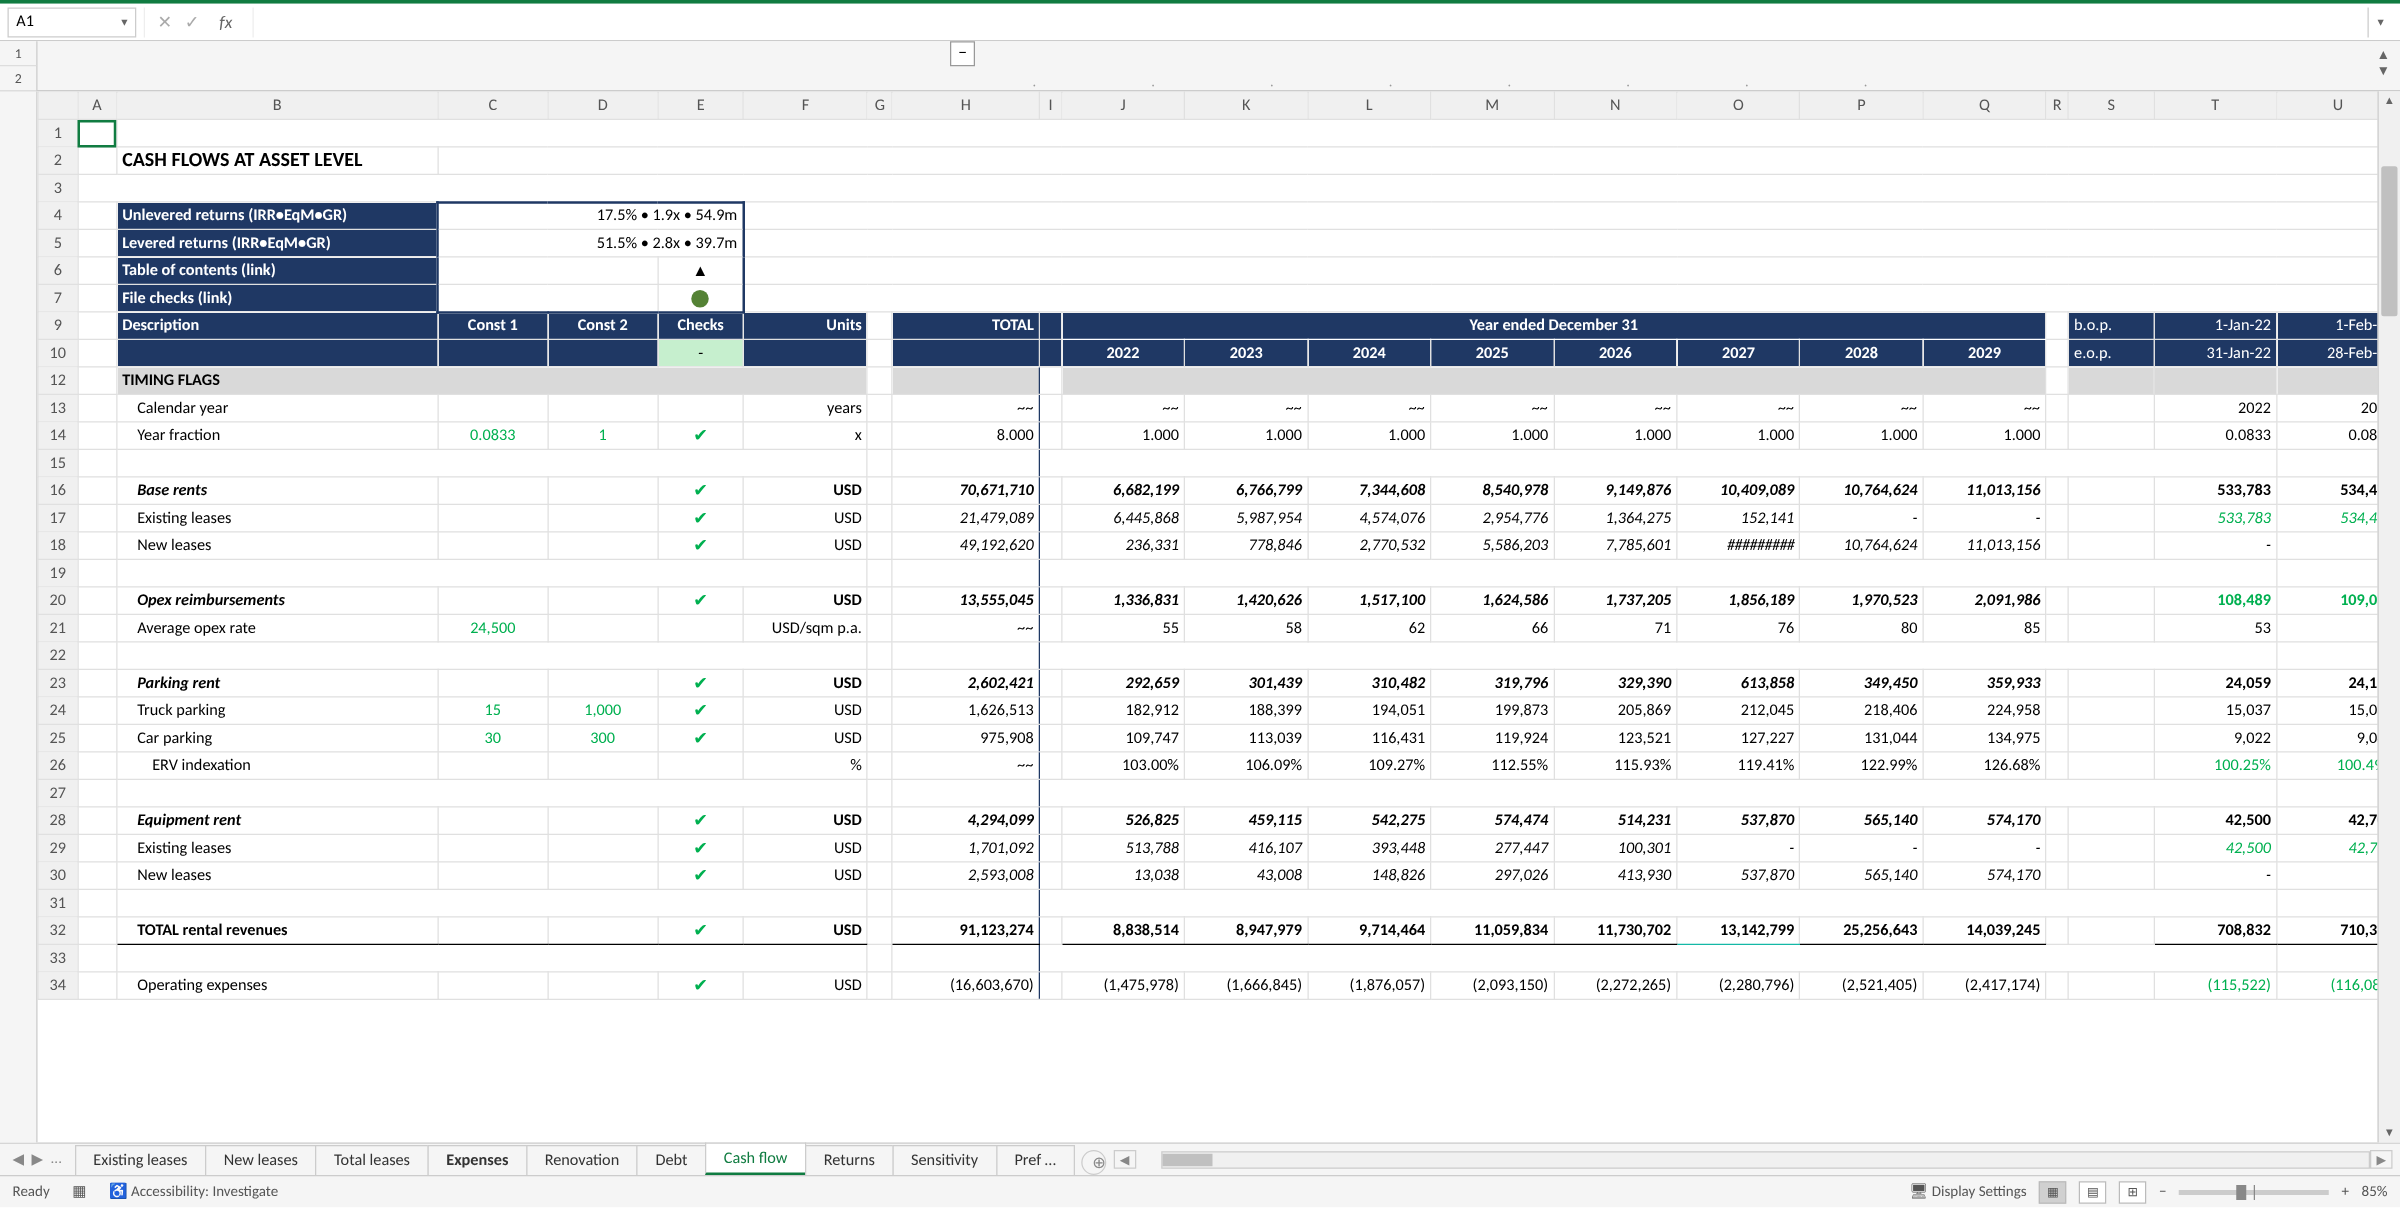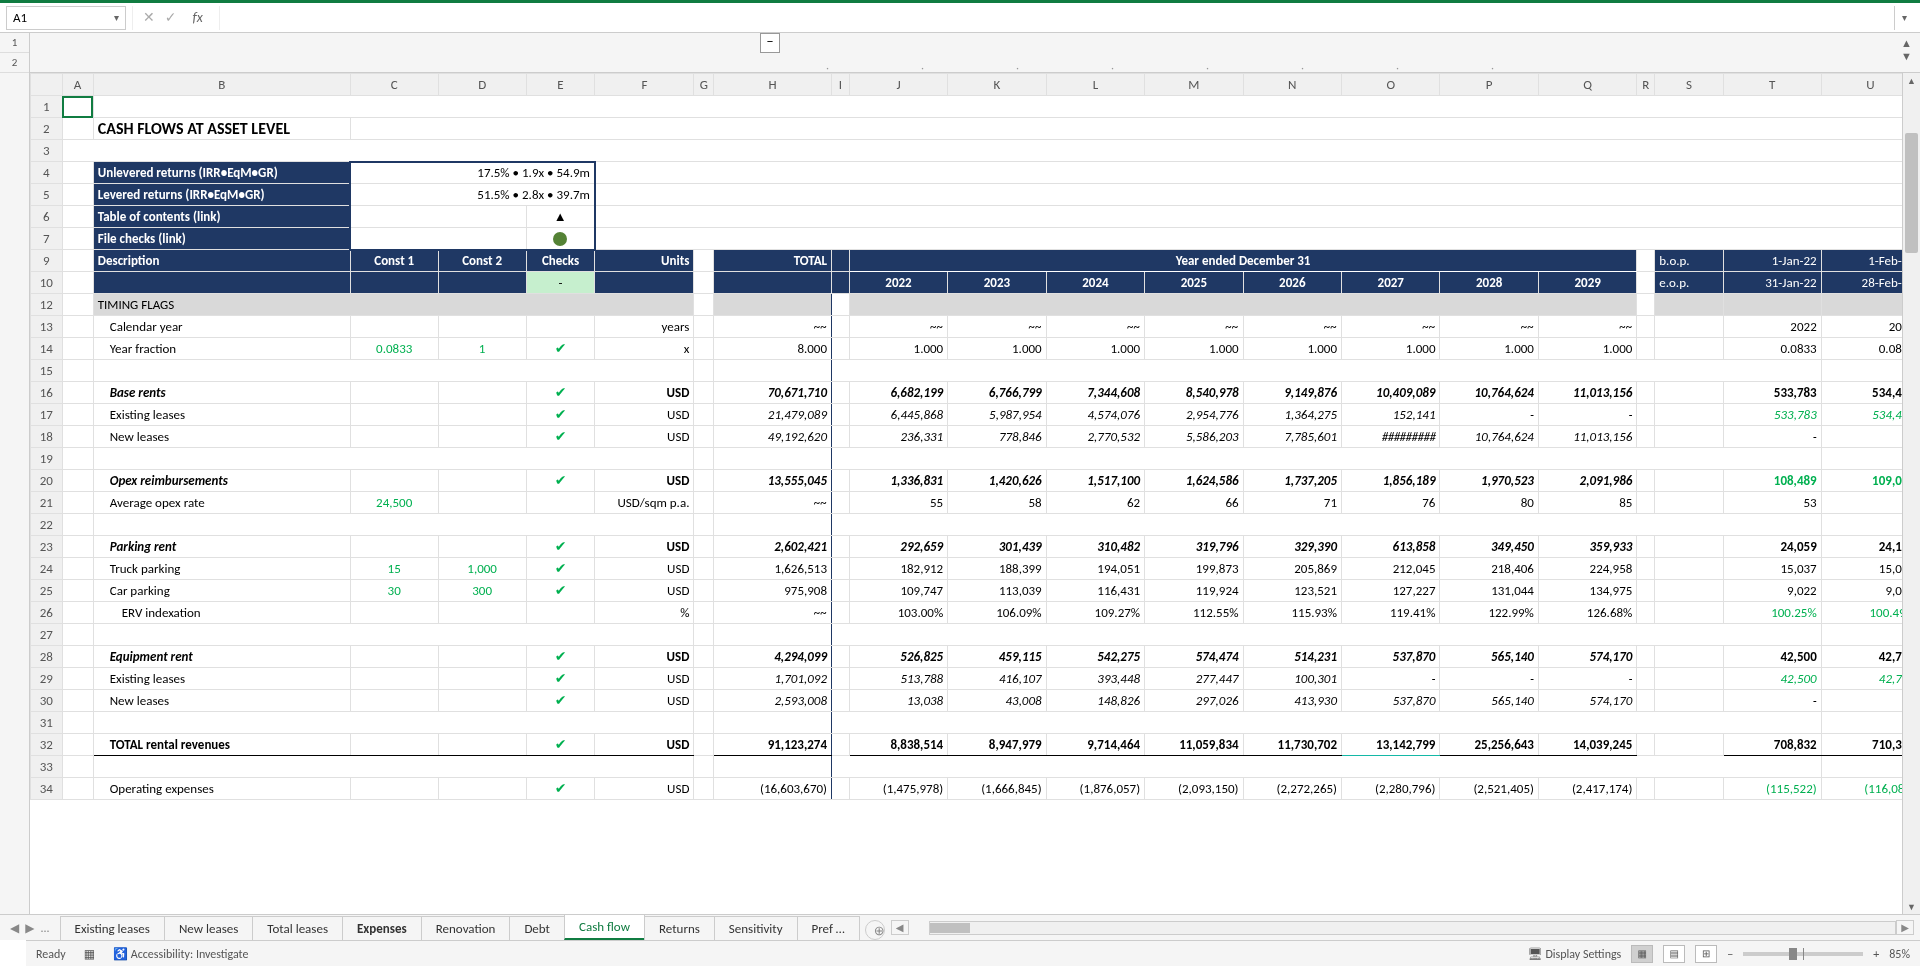--- a/index.html
+++ b/index.html
@@ -3,21 +3,21 @@
 <meta charset="utf-8">
 <style>
   * { box-sizing: border-box; margin: 0; padding: 0; }
   html, body { width: 1920px; height: 966px; font-family: Calibri, Arial, sans-serif; font-size: 13px; background: #fff; overflow: hidden; }
   
   
   .app-border-top { height: 3px; background: #107c41; }
 
   
   .formula-row { display: flex; align-items: center; height: 30px; border-bottom: 1px solid #ccc; background: #fff; padding: 2px 6px; gap: 6px; }
-  .name-box { width: 120px; height: 24px; border: 1px solid #ccc; background: #fff; display: flex; align-items: center; justify-content: space-between; padding: 3px 6px; }
+  .name-box { width: 103px; height: 24px; border: 1px solid #ccc; background: #fff; display: flex; align-items: center; justify-content: space-between; padding: 3px 6px; }
   .name-box .caret { font-size: 10px; color: #666; }
   .fx-icons { display: flex; align-items: center; gap: 10px; color: #aaa; padding: 0 10px; border-left: 1px solid #eee; border-right: 1px solid #eee; height: 24px; }
   .fx-icons span { font-size: 14px; }
   .fx-label { font-style: italic; color: #666; padding: 0 6px; }
   .formula-input { flex: 1; height: 24px; border: none; }
   .formula-expand { width: 20px; text-align: center; color: #666; font-size: 10px; border-left: 1px solid #ccc; height: 24px; line-height: 24px; }
 
   
   .outline-rows { height: 40px; border-bottom: 1px solid #ccc; position: relative; background: #f5f5f5; }
   .outline-sidecol { position: absolute; left: 0; top: 0; width: 30px; height: 100%; border-right: 1px solid #ccc; }
@@ -58,21 +58,21 @@
   .right { text-align: right; }
   .center { text-align: center; }
   .navy { background: #1f3864; color: #fff; }
   .greybg { background: #d9d9d9; }
   .ltgreen-cell { background: #c6efce; }
   .green-txt { color: #00b050; }
   .check { color: #00b050; text-align: center; font-size: 14px; }
   .thick-right { border-right: 2px solid #1f3864 !important; }
   .thick-top { border-top: 2px solid #1f3864 !important; }
   .active-cell { outline: 2px solid #107c41; outline-offset: -2px; }
-  .section-hdr { background: #d9d9d9; font-weight: normal; }
+  .section-hdr { background: #d9d9d9; font-weight: bold; }
   .hash-overflow { letter-spacing: -0.5px; }
   .indent1 { padding-left: 16px !important; }
   .indent2 { padding-left: 28px !important; }
   .circle { display: inline-block; width: 14px; height: 14px; border-radius: 50%; background: #548235; vertical-align: middle; }
   .vscroll { position: absolute; right: 0; top: 73px; bottom: 52px; width: 18px; background: #f0f0f0; border-left: 1px solid #ccc; }
   .vscroll .thumb { position: absolute; top: 60px; left: 2px; right: 2px; height: 120px; background: #c0c0c0; border-radius: 2px; }
   .vscroll .arrow { position: absolute; left: 0; right: 0; text-align: center; font-size: 9px; color: #666; }
 
   
   .tab-row { display: flex; align-items: center; height: 26px; border-top: 1px solid #ccc; background: #f5f5f5; }
@@ -80,21 +80,21 @@
   .tab-strip { display: flex; align-items: flex-end; height: 100%; }
   .sheet-tab { padding: 4px 14px; border: 1px solid #ccc; border-bottom: none; background: #f5f5f5; margin-right: -1px; color: #333; font-size: 13px; cursor: pointer; }
   .sheet-tab.active { background: #fff; border-bottom: 2px solid #107c41; font-weight: normal; color: #107c41; }
   .sheet-tab.bold-tab { font-weight: bold; }
   .sheet-add { padding: 4px 8px; color: #888; border: 1px solid #ccc; border-radius: 50%; width: 20px; height: 20px; line-height: 12px; text-align: center; margin-left: 6px; }
   .hscroll-area { flex: 1; display: flex; align-items: center; padding: 0 6px; }
   .hscroll { flex: 1; height: 14px; background: #f0f0f0; border: 1px solid #ccc; position: relative; margin-left: 20px; }
   .hscroll .thumb { position: absolute; left: 0; width: 40px; top: 1px; bottom: 1px; background: #c0c0c0; }
 
   
-  .status-bar { display: flex; align-items: center; justify-content: space-between; height: 26px; border-top: 1px solid #ccc; background: #f5f5f5; padding: 0 10px; font-size: 12px; color: #555; margin-left: 26px; }
+  .status-bar { display: flex; align-items: center; justify-content: space-between; height: 26px; border-top: 1px solid #ccc; background: #f5f5f5; padding: 0 10px; font-size: 12px; color: #555; }
   .status-left { display: flex; gap: 18px; align-items: center; }
   .status-right { display: flex; gap: 10px; align-items: center; }
   .view-btn { width: 22px; height: 18px; border: 1px solid #bbb; background: #fff; font-size: 10px; text-align: center; line-height: 16px; }
   .view-btn.active { background: #d0d0d0; }
   .zoom-slider { width: 120px; height: 4px; background: #ccc; position: relative; }
   .zoom-slider .tick { position: absolute; left: 50%; top: -4px; width: 1px; height: 12px; background: #888; }
   .zoom-slider .knob { position: absolute; left: 38%; top: -4px; width: 8px; height: 12px; background: #888; }
 </style>
 </head>
 <body>

